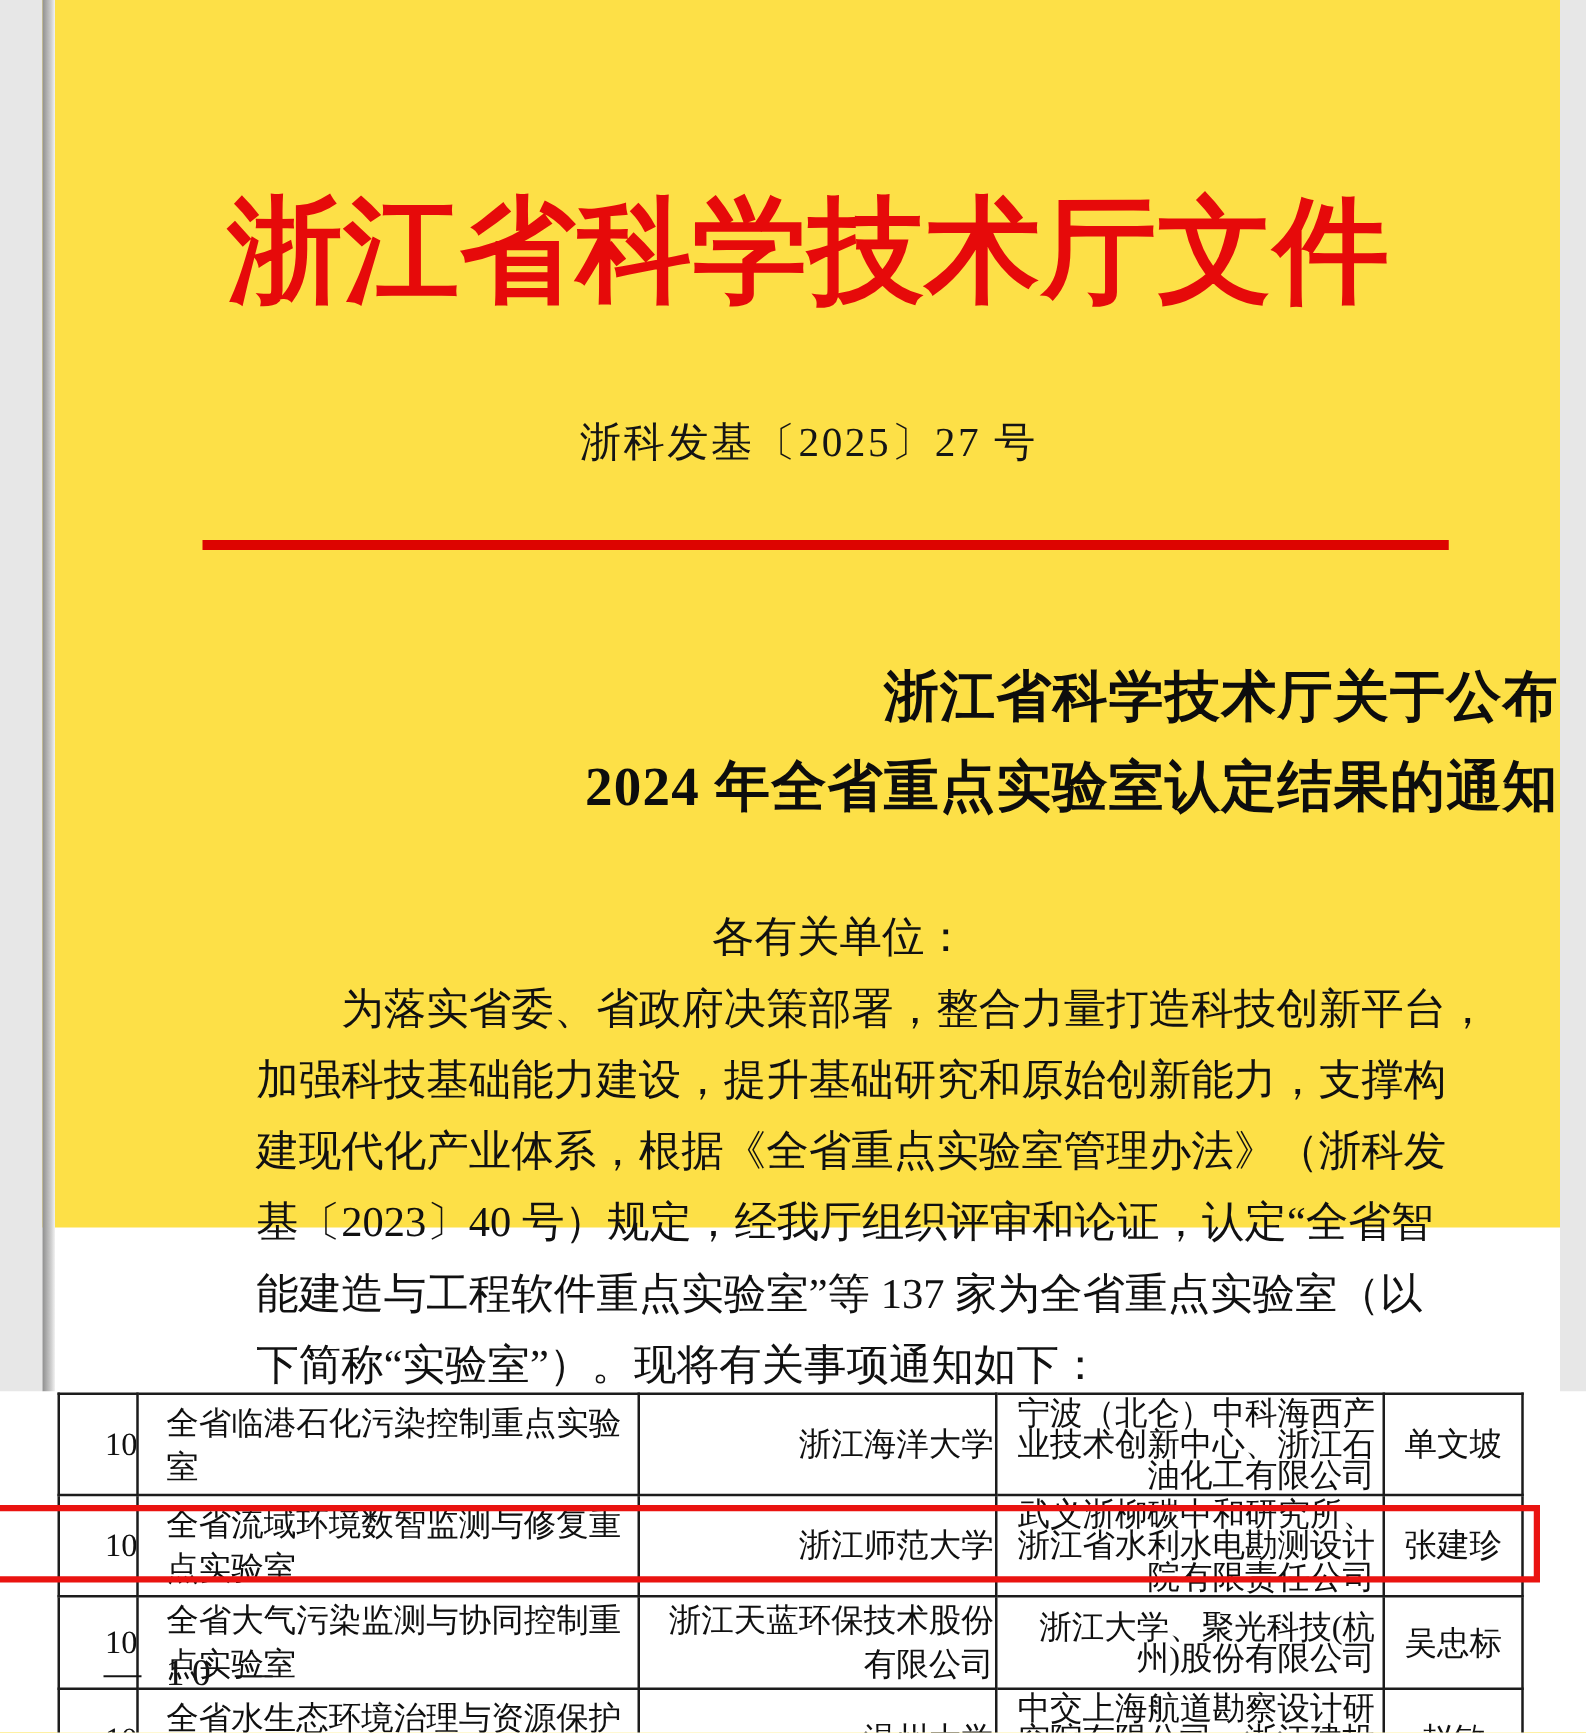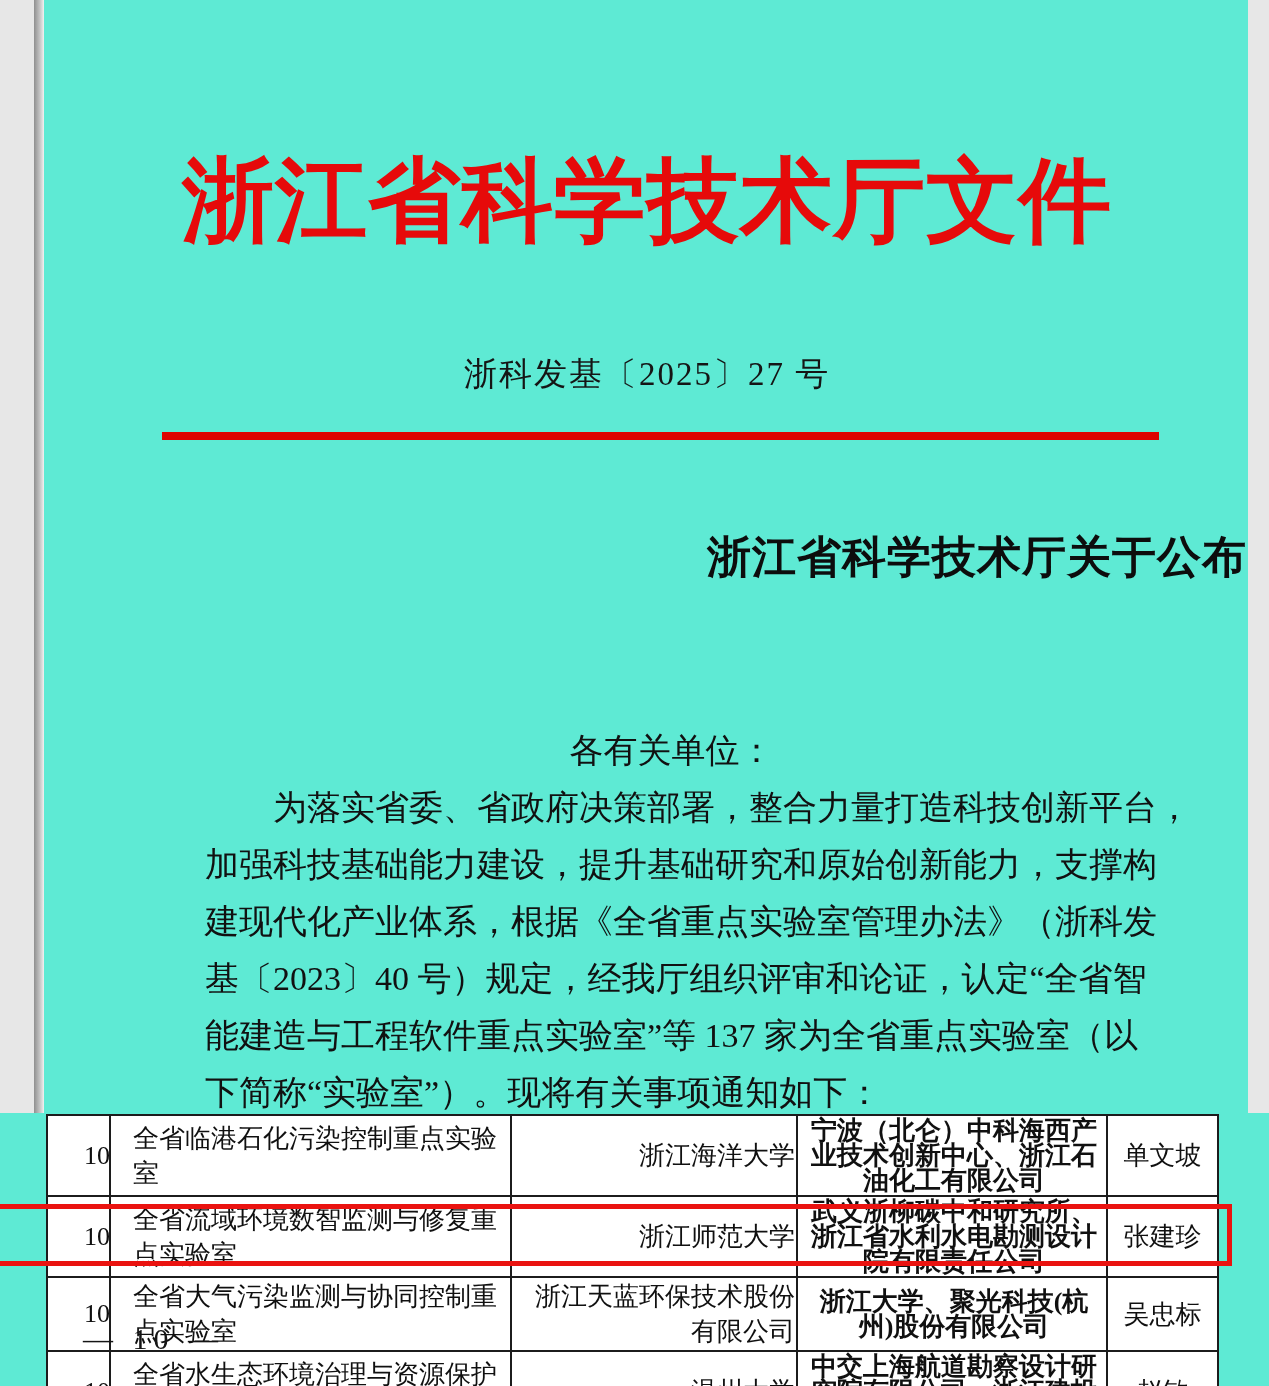--- a/index.html
+++ b/index.html
@@ -1,29 +1,29 @@
 <!DOCTYPE html>
 <html><head>
 <meta charset="utf-8">
 <style>
   html,body{margin:0;padding:0;}
   body{width:1269px;height:1386px;background:#ffffff;overflow:hidden;
        font-family:"Liberation Serif","DejaVu Serif",serif;color:#111;}
-  .screen{position:relative;width:1269px;height:1386px;background:#5eead4;}
+  .screen{position:relative;width:1269px;height:982px;background:#fde047;}
 
   
   .gutter-left{position:absolute;left:0;top:0;width:34px;height:1113px;background:#e7e7e7;}
   .gutter-right{position:absolute;left:1248px;top:0;width:21px;height:1113px;background:#e7e7e7;}
   .page-edge{position:absolute;left:34px;top:0;width:10px;height:1113px;
              background:linear-gradient(to right,#8f8f8f,#cfcfcf 70%,#f2f2f2);}
 
   
   .letterhead{position:absolute;left:47px;top:146px;width:1200px;text-align:center;
               font-size:92px;font-weight:bold;color:#e60a0a;letter-spacing:1px;line-height:1.2;}
-  .doc-number{position:absolute;left:47px;top:352px;width:1200px;text-align:center;
+  .doc-number{position:absolute;left:47px;top:332px;width:1200px;text-align:center;
               font-size:33px;color:#151515;letter-spacing:2px;}
   .red-rule{position:absolute;left:162px;top:432px;width:997px;height:8px;background:#dd0400;}
 
   
   .notice-title{position:absolute;left:47px;width:1200px;text-align:right;
                 font-size:44px;font-weight:bold;color:#0d0d0d;letter-spacing:1px;}
   .notice-line1{top:528px;}
   .notice-line2{top:600px;}
 
   
@@ -35,21 +35,21 @@
   .body-line.last{text-align-last:left;white-space:normal;}
 
   
   table.results{position:absolute;left:46px;top:1114px;width:1171px;border-collapse:collapse;
                 table-layout:fixed;background:#fff;}
   table.results td{border:2px solid #1c1c1c;overflow:hidden;vertical-align:middle;
                    font-size:26px;color:#101010;}
   td.c-no{text-align:center;font-size:27px;font-family:"Liberation Serif","DejaVu Serif",serif;padding-left:36px;}
   td.c-lab{padding-left:22px;text-align:left;}
   td.c-unit{padding-left:14px;text-align:right;font-size:25px;}
-  td.c-partners{padding:2px 6px 2px 10px;text-align:center;font-size:23px;line-height:25px;font-weight:bold;}
+  td.c-partners{padding:2px 6px 2px 10px;text-align:right;font-size:23px;line-height:25px;}
   td.c-director{text-align:center;}
   tr.r1{height:52px;} tr.r2{height:48px;} tr.r3{height:54px;} tr.r4{height:52px;}
 
   
   .highlight-box{position:absolute;left:-12px;top:1204px;width:1244px;height:62px;
                  border:5px solid #ea1310;box-sizing:border-box;pointer-events:none;}
 
   .page-number{position:absolute;left:83px;top:1322px;font-size:30px;letter-spacing:6px;color:#141414;}
 </style>
 </head>
@@ -61,20 +61,21 @@
   <div class="gutter-right"></div>
   <div class="page-edge"></div>
 
   <div class="letterhead">浙江省科学技术厅文件</div>
 
   <div class="doc-number">浙科发基〔2025〕27 号</div>
 
   <div class="red-rule"></div>
 
   <div class="notice-title notice-line1">浙江省科学技术厅关于公布</div>
+  <div class="notice-title notice-line2">2024 年全省重点实验室认定结果的通知</div>
 
   <div class="salutation">各有关单位：</div>
 
   <div class="body-block">
     <div class="body-line indent">为落实省委、省政府决策部署，整合力量打造科技创新平台，</div>
     <div class="body-line">加强科技基础能力建设，提升基础研究和原始创新能力，支撑构</div>
     <div class="body-line">建现代化产业体系，根据《全省重点实验室管理办法》（浙科发</div>
     <div class="body-line">基〔2023〕40 号）规定，经我厅组织评审和论证，认定“全省智</div>
     <div class="body-line">能建造与工程软件重点实验室”等 137 家为全省重点实验室（以</div>
     <div class="body-line last">下简称“实验室”）。现将有关事项通知如下：</div>

